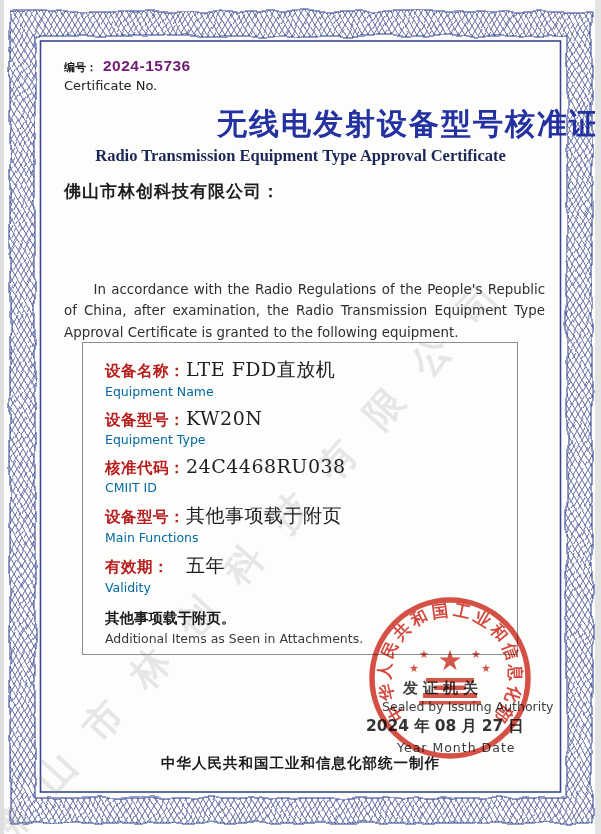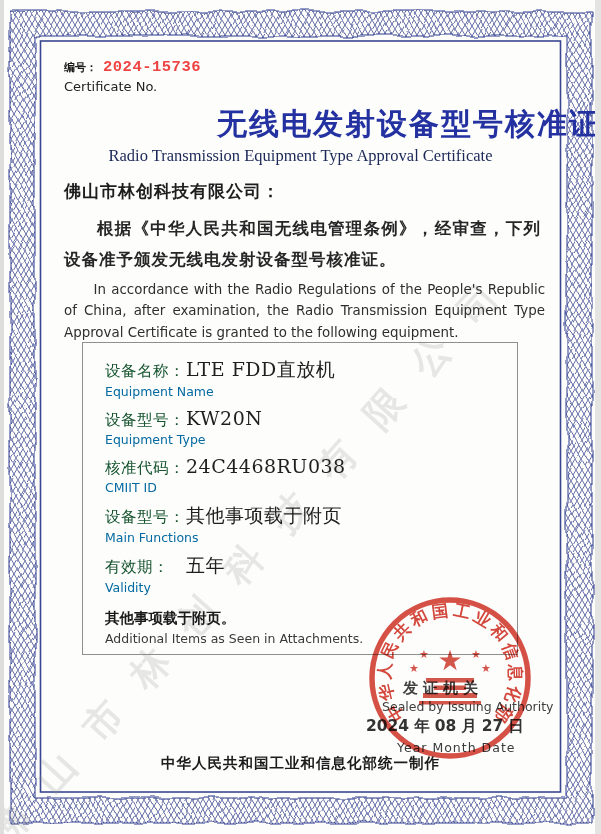--- a/index.html
+++ b/index.html
@@ -8,36 +8,36 @@
   #canvas::before{content:"";position:absolute;left:0;top:0;bottom:0;width:4px;background:#dededc;z-index:9;}
   #canvas::after{content:"";position:absolute;right:0;top:0;bottom:0;width:6px;background:#e4e4e2;z-index:9;}
   .abs{position:absolute;}
   
   .wm{position:absolute;left:-22px;top:822px;font-size:38px;font-weight:600;color:#8f8f8f;opacity:.20;
       letter-spacing:32px;white-space:nowrap;transform:rotate(-48deg);transform-origin:0 0;z-index:1;
       font-family:"DejaVu Sans",sans-serif;}
   
   .certno{left:64px;top:56px;z-index:2;}
   .certno .zh{font-size:11px;font-weight:700;color:#1c1c1c;}
-  .certno .num{font-size:15.5px;font-weight:600;color:#ef4444;font-family:Liberation Mono, monospace;margin-left:6px;letter-spacing:.5px;}
+  .certno .num{font-size:15.5px;font-weight:600;color:#701a75;font-family:Liberation Sans, sans-serif;margin-left:6px;letter-spacing:.5px;}
   .certno .en{font-size:13px;color:#222;margin-top:3px;}
   .title-zh{left:0;right:0;top:104px;text-align:right;font-size:30px;font-weight:700;color:#2431a0;
             letter-spacing:2px;font-family:"DejaVu Serif","Liberation Serif",serif;z-index:2;}
-  .title-en{left:0;right:0;top:146px;text-align:center;font-size:16.5px;font-weight:400;color:#1b2857;
+  .title-en{left:0;right:0;top:146px;text-align:center;font-size:16.5px;font-weight:700;color:#1b2857;
             font-family:"Liberation Serif","DejaVu Serif",serif;z-index:2;}
   .addressee{left:64px;top:180px;font-size:17px;font-weight:700;color:#1d1d1d;z-index:2;letter-spacing:1px;}
   .para-zh{left:64px;right:60px;top:214px;font-size:16.5px;font-weight:600;color:#262626;line-height:1.85;
            text-indent:2em;letter-spacing:1px;z-index:2;text-align:justify;}
   .para-en{left:64px;right:56px;top:279px;font-size:13.4px;color:#2e2e2e;line-height:1.6;text-indent:2.2em;
            z-index:2;text-align:justify;}
   
   .equip-box{left:82px;top:342px;width:436px;height:313px;border:1.2px solid #8f8f8d;z-index:2;
              box-sizing:border-box;padding:14px 10px 0 22px;background:transparent;}
   .row{margin-bottom:8px;}
-  .row .lz{display:inline-block;width:81px;font-size:15.5px;font-weight:400;color:#14532d;letter-spacing:.5px;}
+  .row .lz{display:inline-block;width:81px;font-size:15.5px;font-weight:700;color:#b91c1c;letter-spacing:.5px;}
   .row .val{font-size:19px;color:#1f1f1f;font-family:"DejaVu Serif","Liberation Serif",serif;letter-spacing:.5px;}
   .row .le{font-size:12.5px;color:#0369a1;margin-top:1px;}
   .note{margin-top:14px;}
   .note .nz{font-size:14.5px;font-weight:700;color:#1a1a1a;}
   .note .ne{font-size:12.5px;color:#3a3a3a;margin-top:3px;}
   
   .seal{left:362px;top:590px;width:180px;height:180px;z-index:5;mix-blend-mode:multiply;opacity:.93;}
   .auth-zh{left:403px;top:679px;font-size:15px;font-weight:700;color:#414141;letter-spacing:5px;z-index:4;}
   .auth-en{left:382px;top:699px;font-size:12.5px;color:#404040;z-index:4;}
   .dateline{left:366px;top:716px;font-size:15.5px;font-weight:700;color:#333;z-index:4;}
@@ -76,21 +76,20 @@
     <div>
       <span class="zh">编号：</span><span class="num">2024-15736</span>
     </div>
     <div class="en">Certificate No.</div>
   </div>
 
   <div class="abs title-zh">无线电发射设备型号核准证</div>
   <div class="abs title-en">Radio Transmission Equipment Type Approval Certificate</div>
 
   <div class="abs addressee">佛山市林创科技有限公司：</div>
-  <div class="abs para-zh">根据《中华人民共和国无线电管理条例》，经审查，下列设备准予颁发无线电发射设备型号核准证。</div>
   <div class="abs para-en">In accordance with the Radio Regulations of the People's Republic of China, after examination, the Radio Transmission Equipment Type Approval Certificate is granted to the following equipment.</div>
 
   <div class="abs equip-box">
     <div class="row">
       <div><span class="lz">设备名称：</span><span class="val">LTE FDD直放机</span></div>
       <div class="le">Equipment Name</div>
     </div>
     <div class="row">
       <div><span class="lz">设备型号：</span><span class="val">KW20N</span></div>
       <div class="le">Equipment Type</div>

